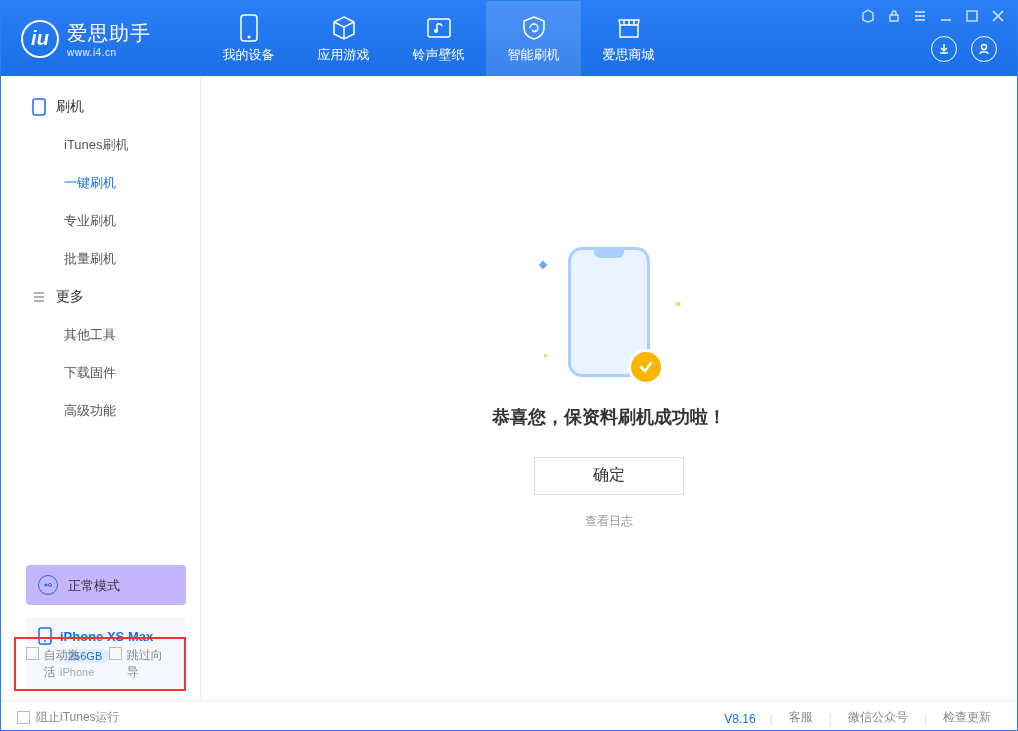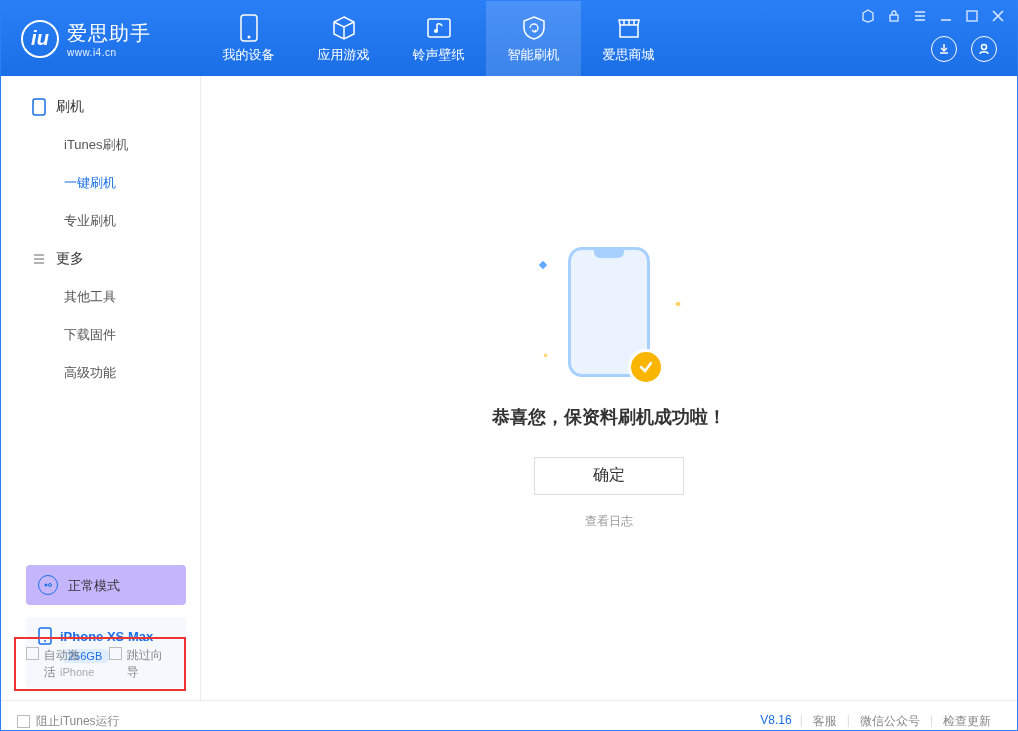--- a/index.html
+++ b/index.html
@@ -46,21 +46,21 @@
 .sparkle.s3 { bottom: 20px; left: -24px; width: 3px; height: 3px; background: #ffd060; }
 
 .success-text { font-size: 18px; color: #333; font-weight: 700; margin-bottom: 28px; }
 .confirm-btn { width: 150px; height: 38px; border: 1px solid #ddd; background: #fff; font-size: 16px; color: #333; cursor: pointer; margin-bottom: 18px; }
 .log-link { font-size: 12px; color: #999; cursor: pointer; }
 
 .checkbox-row { position: absolute; left: 14px; bottom: 40px; border: 2px solid #e33; padding: 8px 10px; display: flex; gap: 18px; align-items: center; width: 172px; }
 .checkbox-item { display: flex; align-items: flex-start; gap: 5px; font-size: 12px; color: #888; }
 .checkbox-box { width: 13px; height: 13px; border: 1px solid #bbb; }
 
-.footer { height: 30px; border-top: 1px solid #eaeaea; display: flex; align-items: flex-start; padding: 12px 16px; font-size: 12px; color: #888; gap: 0; }
+.footer { height: 30px; border-top: 1px solid #eaeaea; display: flex; align-items: flex-end; padding: 4px 16px; font-size: 12px; color: #888; gap: 6px; }
 .footer-left { display: flex; align-items: center; gap: 6px; }
 .footer-spacer { flex: 1; }
 .footer-link { color: #888; cursor: pointer; padding: 0 10px; }
 .footer-divider { color: #ddd; }
 .footer-version { color: #1a6fe7; margin-right: 8px; }
 </style>
 </head>
 <body>
 
 <div class="header">
@@ -169,20 +169,21 @@
   <div class="sidebar">
     <div class="side-section">
       <svg width="14" height="18" viewBox="0 0 14 18">
           <rect x="1" y="1" width="12" height="16" rx="2" fill="none" stroke="#1a6fe7" stroke-width="1.5"></rect>
         </svg>
       <span>刷机</span>
     </div>
     <div class="side-item">iTunes刷机</div>
     <div class="side-item active">一键刷机</div>
     <div class="side-item">专业刷机</div>
+    <div class="side-item">批量刷机</div>
 
     <div class="side-section">
       <svg width="14" height="14" viewBox="0 0 14 14">
           <path d="M2 3 L12 3 M2 7 L12 7 M2 11 L12 11" stroke="#999" stroke-width="1.5"></path>
         </svg>
       <span>更多</span>
     </div>
     <div class="side-item">其他工具</div>
     <div class="side-item">下载固件</div>
     <div class="side-item">高级功能</div>

